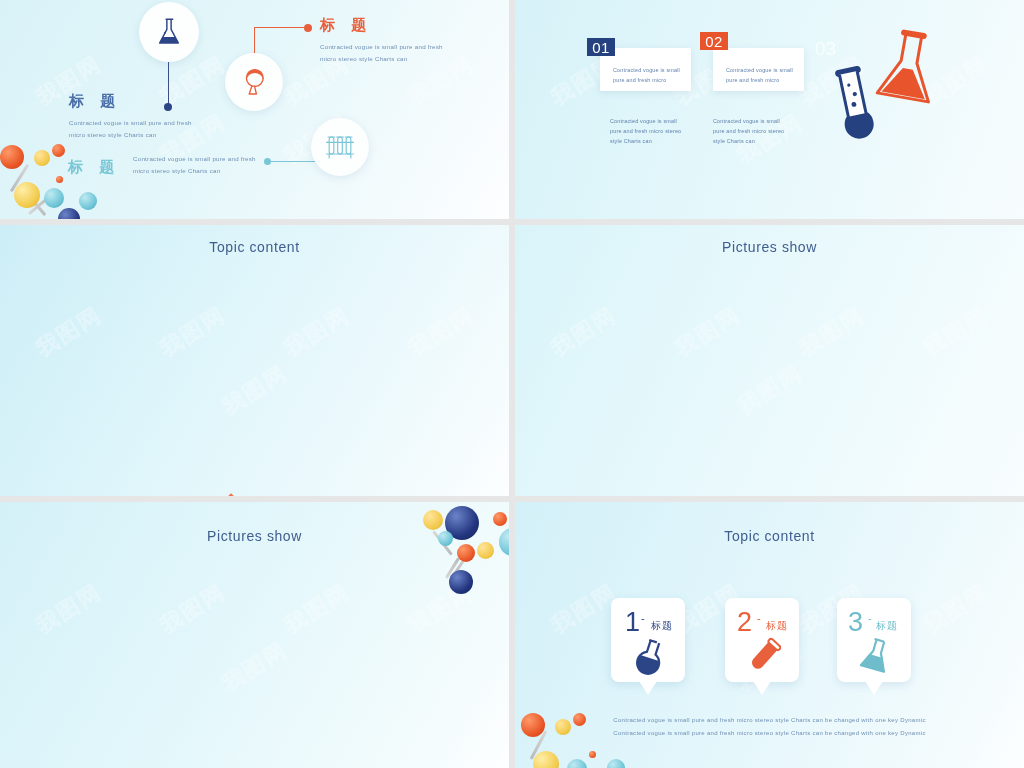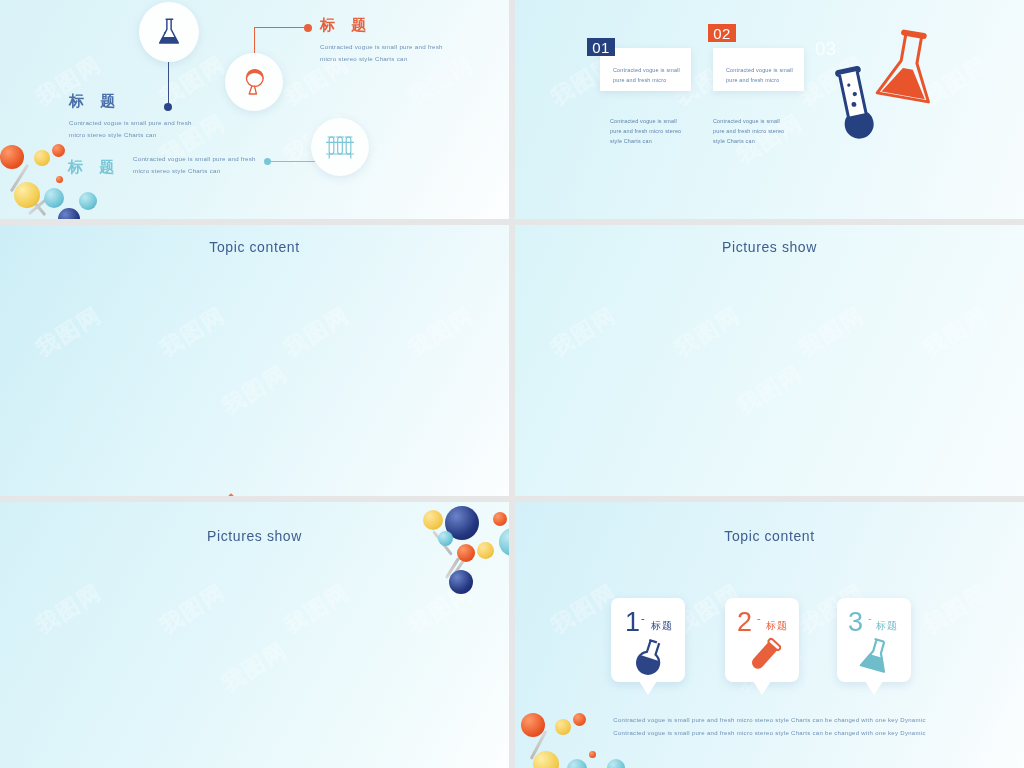--- a/index.html
+++ b/index.html
@@ -229,21 +229,21 @@
       </div>
     </div>
     <div class="numbox" style="left:72px;top:38px;background:#26417f;">01</div>
 
     <div class="whitecard" style="left:198px;top:48px;width:91px;height:43px;">
       <div class="p-xs" style="padding:17px 8px 0 13px;">
         <div>Contracted vogue is small</div>
         <div>pure and fresh micro</div>
       </div>
     </div>
-    <div class="numbox" style="left:185px;top:24px;background:#e8542c;margin-left:8px;">02</div>
+    <div class="numbox" style="left:185px;top:32px;background:#e8542c;">02</div>
 
     <div class="p-xs" style="position:absolute;left:95px;top:116px;">
       <div>Contracted vogue is small</div>
       <div>pure and fresh micro stereo</div>
       <div>style Charts can</div>
     </div>
     <div class="p-xs" style="position:absolute;left:198px;top:116px;">
       <div>Contracted vogue is small</div>
       <div>pure and fresh micro stereo</div>
       <div>style Charts can</div>

